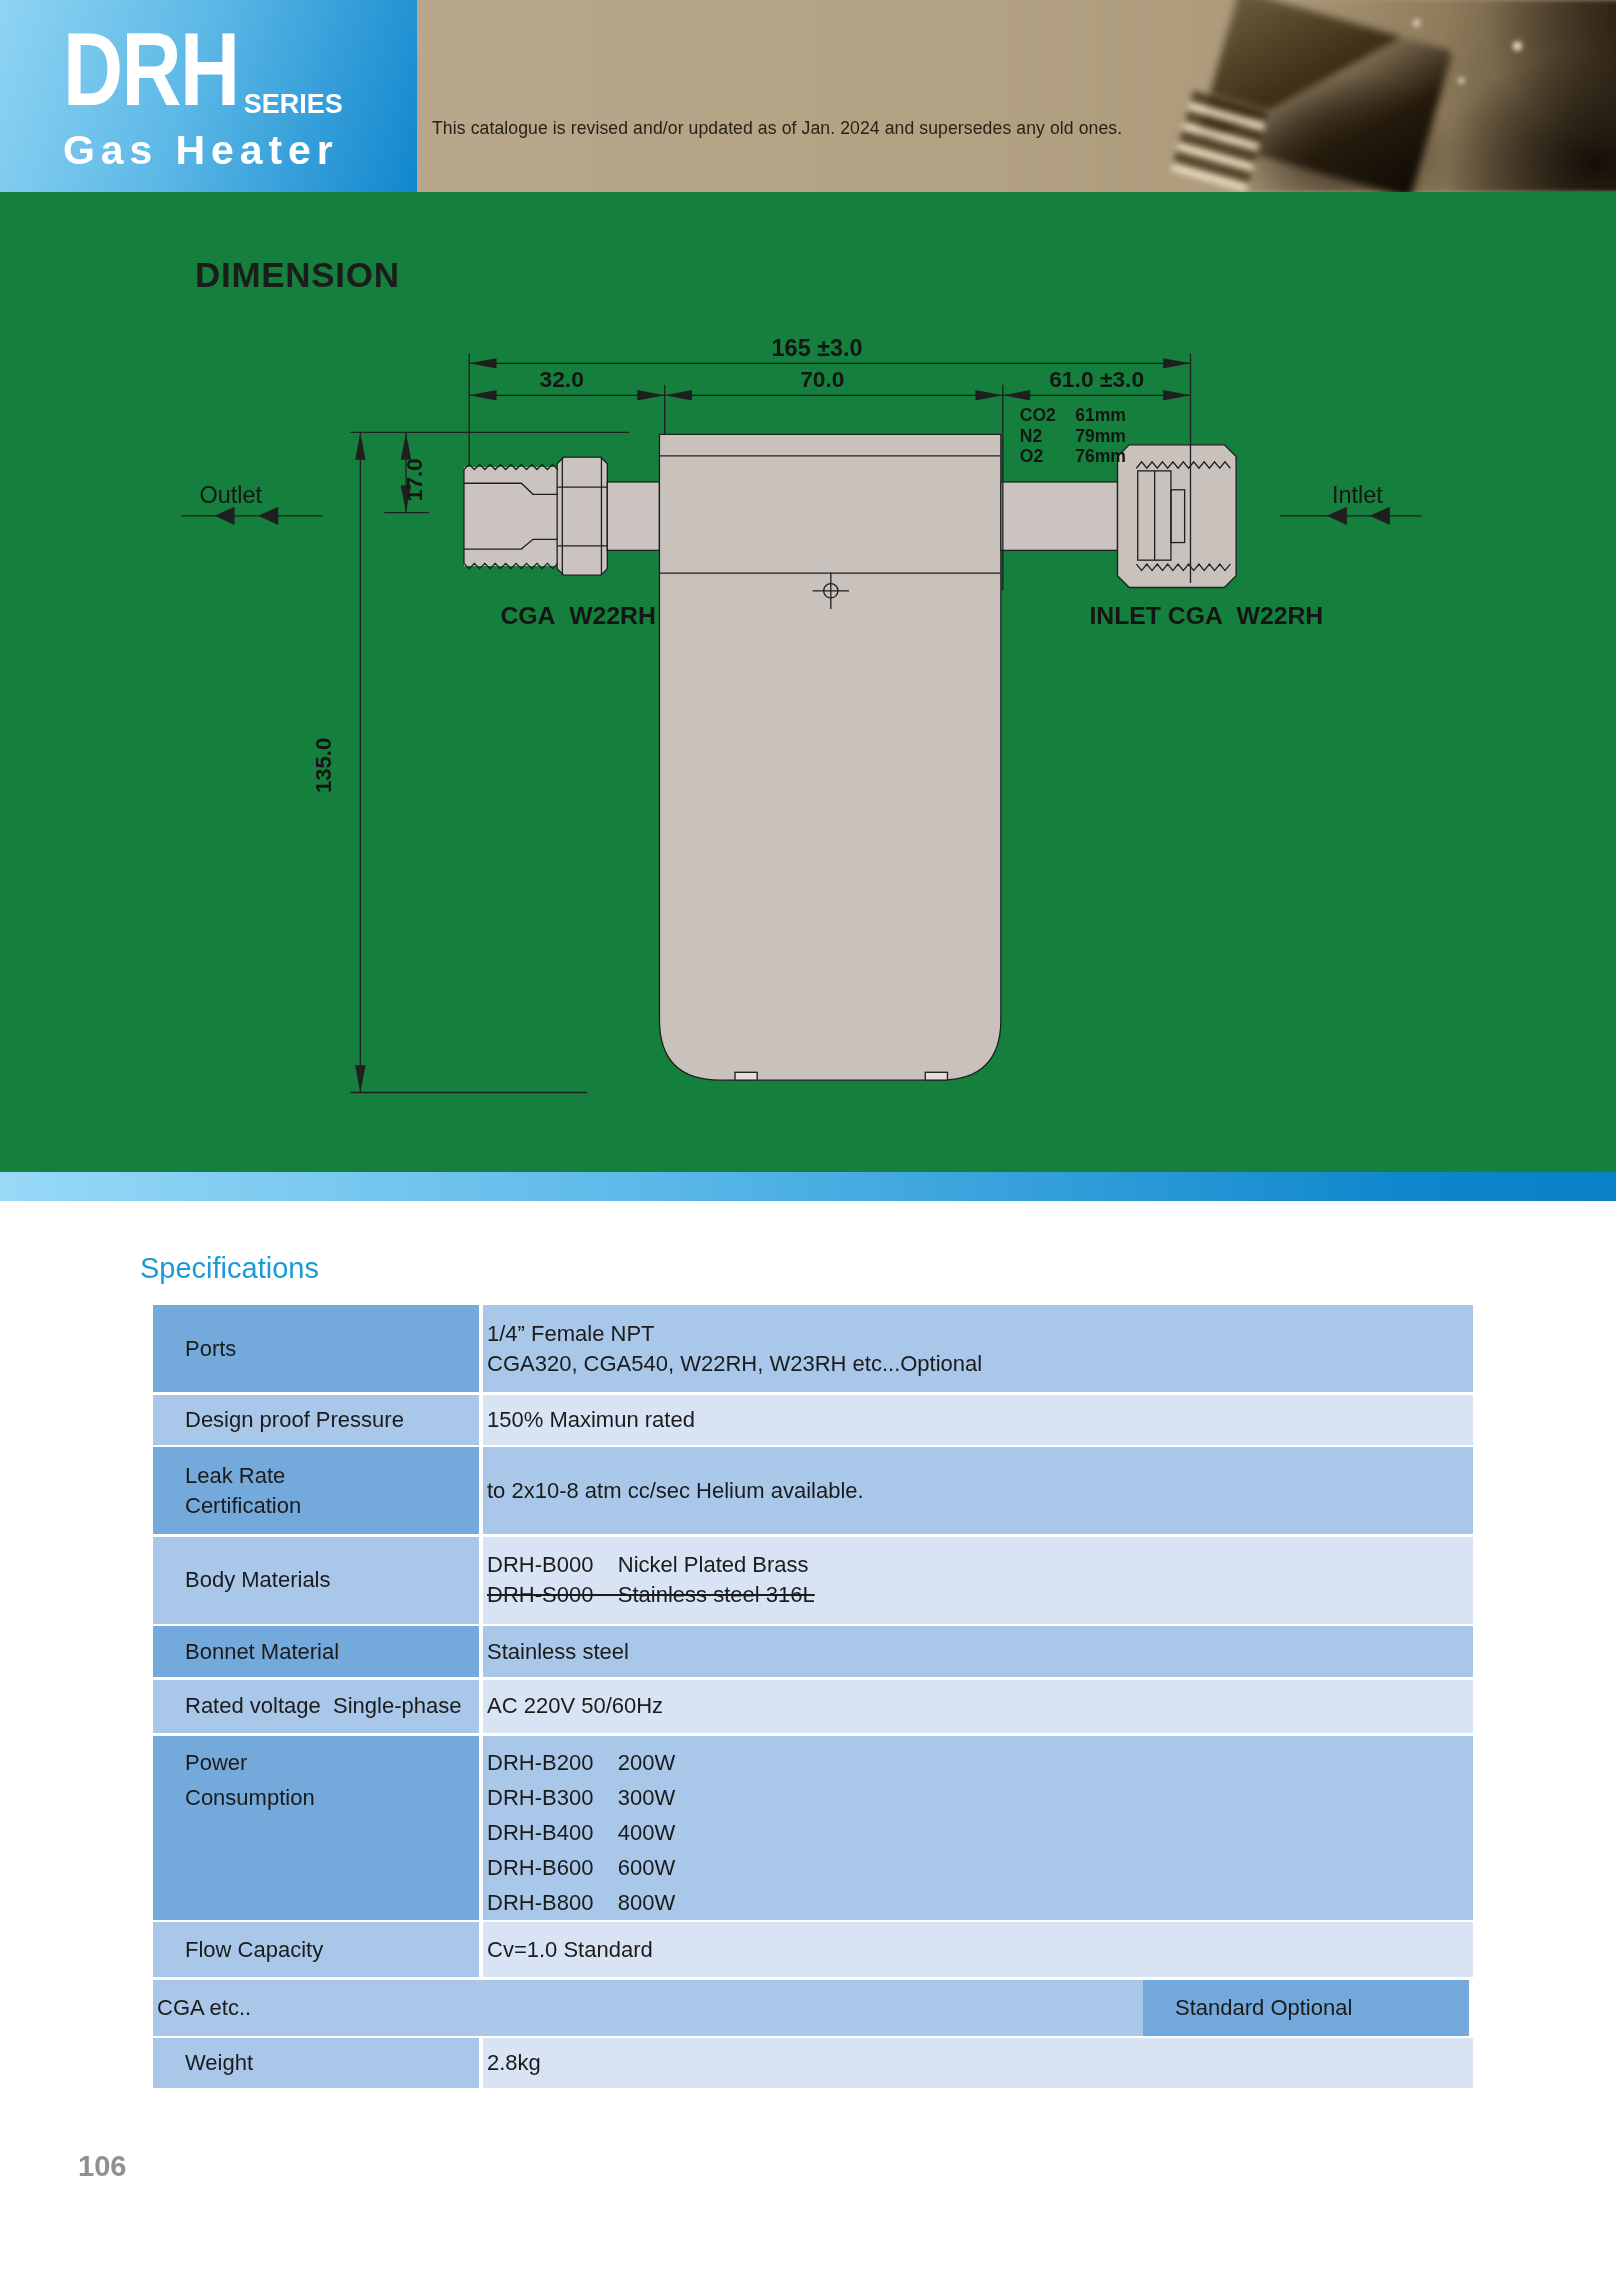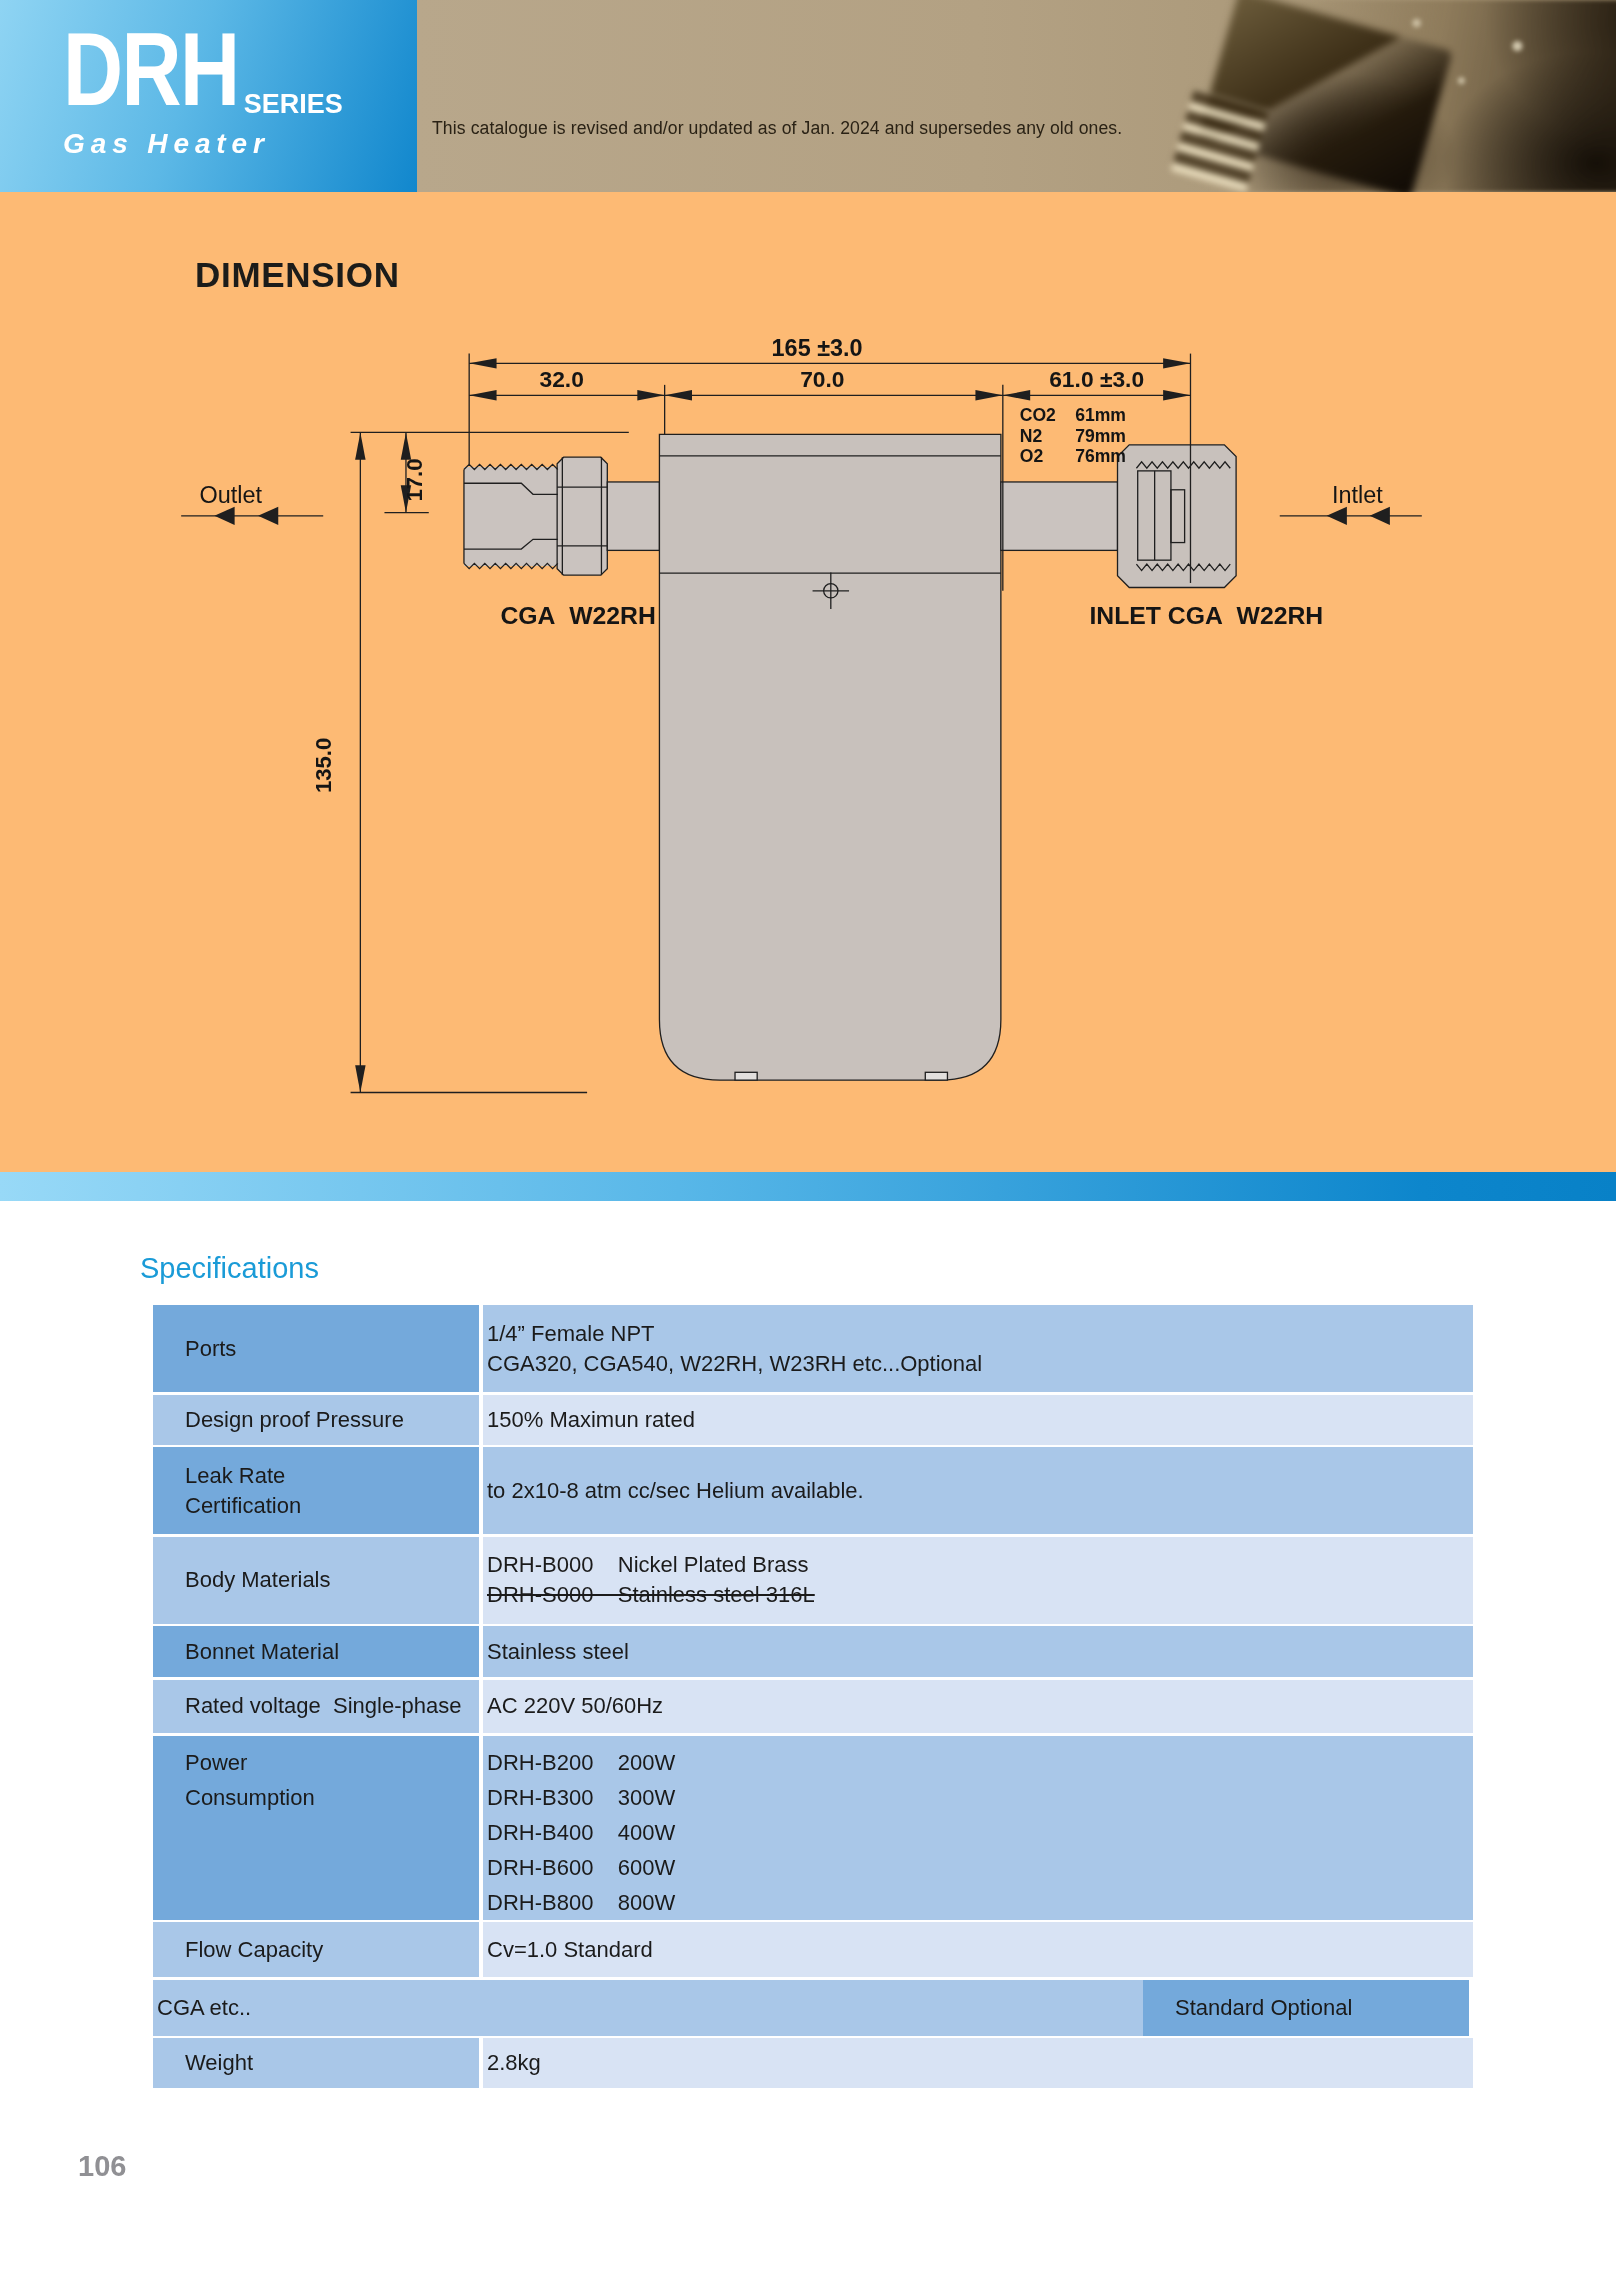--- a/index.html
+++ b/index.html
@@ -7,22 +7,22 @@
   .page{position:relative;width:1616px;height:2284px;background:#ffffff;overflow:hidden;}
 
   
   .header{position:absolute;left:0;top:0;width:1616px;height:192px;}
   .logo-block{position:absolute;left:0;top:0;width:417px;height:192px;
     background:linear-gradient(108deg,#8fd4f3 0%,#5cb8e6 45%,#1187cd 100%);}
   .drh-row{position:absolute;left:63px;top:17px;display:flex;align-items:flex-end;color:#fff;}
   .drh-main{font-size:104px;font-weight:700;line-height:1;letter-spacing:-2px;
     display:inline-block;transform:scaleX(0.8);transform-origin:left bottom;margin-right:-45px;}
   .drh-series{font-size:27px;font-weight:700;line-height:1;margin-left:6.5px;margin-bottom:2.6px;}
-  .gas-heater{position:absolute;left:63px;top:130px;color:#fff;font-size:28px;font-weight:700;
-    letter-spacing:5.9px;line-height:1;font-style:italic;}
+  .gas-heater{position:absolute;left:63px;top:130px;color:#fff;font-size:41px;font-weight:700;
+    letter-spacing:5.9px;line-height:1;}
   .banner{position:absolute;left:417px;top:0;width:1246px;height:192px;
     background:linear-gradient(90deg,#b8a78b 0%,#b3a183 45%,#a2906f 100%);overflow:hidden;}
   .circuit-photo{position:absolute;right:0;top:0;width:560px;height:192px;
     background:
       radial-gradient(circle 9px at 74% 24%,rgba(246,238,212,0.75) 0 40%,transparent 70%),
       radial-gradient(circle 6.5px at 64% 42%,rgba(246,238,212,0.6) 0 40%,transparent 70%),
       radial-gradient(circle 7.8px at 56% 12%,rgba(246,238,212,0.55) 0 40%,transparent 70%),
       radial-gradient(ellipse 182px 124px at 42% 80%,rgba(28,19,8,0.75),transparent 65%),
       radial-gradient(ellipse 215px 156px at 88% 85%,rgba(16,11,5,0.92),transparent 72%),
       radial-gradient(ellipse 280px 202px at 103% 8%,rgba(22,15,6,0.88),transparent 70%),
@@ -32,21 +32,21 @@
     transform:rotate(16deg);filter:blur(3.3px);
     background:linear-gradient(135deg,#6d5d3c 0%,#3a2c15 45%,#17100735 0%,#241a0c 70%,#0f0a05 100%);}
   .chip-pins{position:absolute;left:78px;top:98px;width:78px;height:85px;transform:rotate(16deg);
     filter:blur(2.6px);
     background:repeating-linear-gradient(0deg,rgba(240,228,196,0.85) 0 9px,rgba(60,45,22,0.8) 9px 21px);}
   .revision{position:absolute;left:15px;top:117px;color:#2a2215;}
   .revision-en{font-size:17.6px;line-height:23.5px;letter-spacing:0.1px;}
   .revision-ko{font-size:18px;line-height:26px;letter-spacing:1.3px;}
 
   
-  .drawing{position:absolute;left:0;top:192px;width:1616px;height:980px;background:#fdba74;}
+  .drawing{position:absolute;left:0;top:192px;width:1616px;height:980px;background:#15803d;}
   .dim-title{position:absolute;left:195px;top:63px;font-size:35px;font-weight:700;
     color:#1c1c1a;letter-spacing:0.7px;margin:0;}
   .drawing svg{position:absolute;left:0;top:0;}
 
   
   .grad-bar{position:absolute;left:0;top:1172px;width:1616px;height:29px;
     background:linear-gradient(90deg,#98d9f7 0%,#58b7e8 42%,#0d86cc 88%,#0881c7 100%);}
 
   
   .specs-title{position:absolute;left:140px;top:1252px;font-size:29px;font-weight:400;

